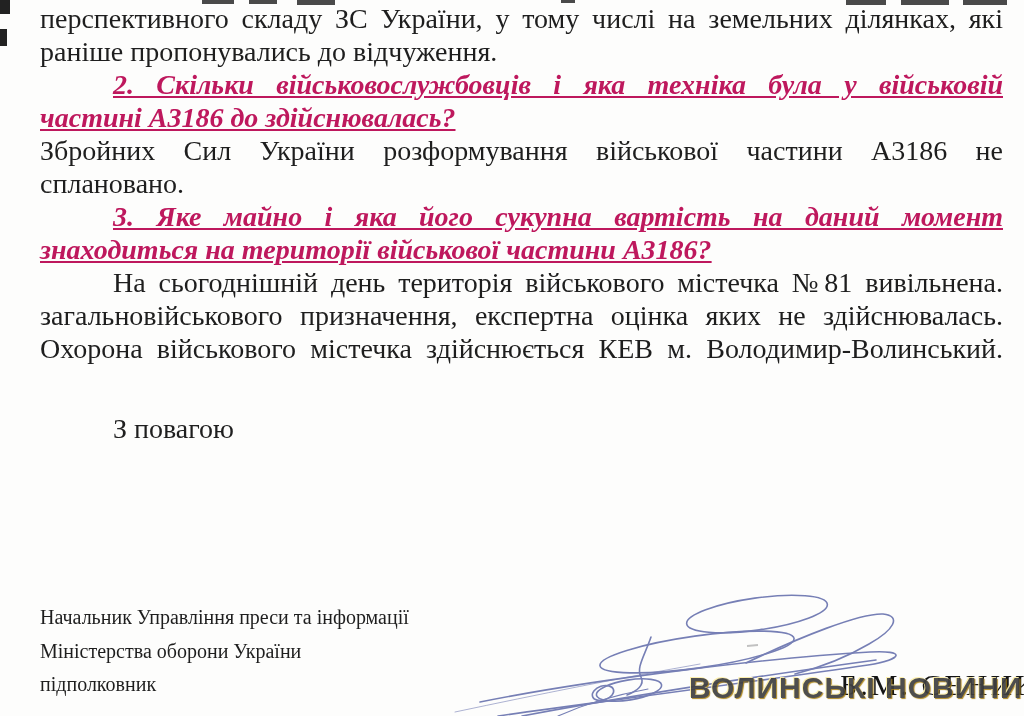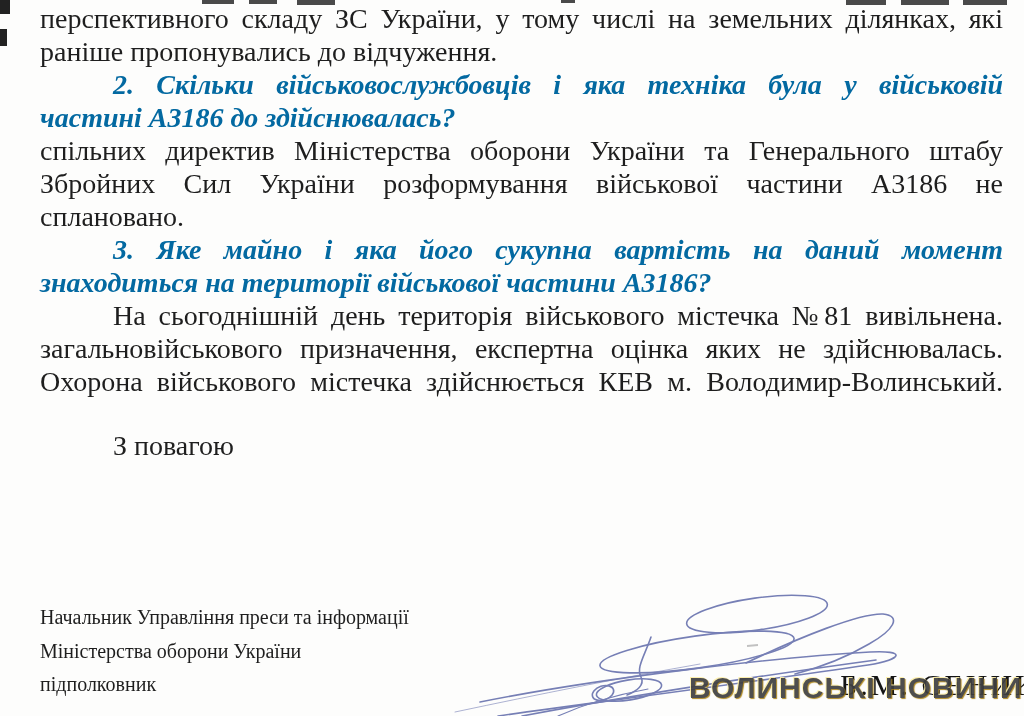--- a/index.html
+++ b/index.html
@@ -29,25 +29,26 @@
     color: #1e1e1e;
   }
   .just {
     text-align: justify;
     text-align-last: justify;
     -moz-text-align-last: justify;
   }
   .q {
     font-weight: bold;
     font-style: italic;
-    color: #0369a1;
+    color: #be185d;
+    text-decoration: underline;
   }
   .ind { text-indent: 73px; }
   .closing {
-    margin-top: 31px;
+    margin-top: 47px;
     font-size: 28px;
     line-height: 33px;
     text-indent: 73px;
   }
   
   .signer {
     position: absolute;
     left: 40px; top: 601px;
     font-size: 20px;
     line-height: 33.5px;
@@ -112,21 +113,20 @@
   <div class="frag f4"></div>
   <div class="frag f5"></div>
   <div class="frag f6"></div>
   <div class="frag f7"></div>
 
   <div class="body-text">
     <div class="line just">перспективного складу ЗС України, у тому числі на земельних ділянках, які</div>
     <div class="line">раніше пропонувались до відчуження.</div>
     <div class="line just q ind">2. Скільки військовослужбовців і яка техніка була у військовій</div>
     <div class="line q">частині А3186 до здійснювалась?</div>
-    <div class="line just">спільних директив Міністерства оборони України та Генерального штабу</div>
     <div class="line just">Збройних Сил України розформування військової частини А3186 не</div>
     <div class="line">сплановано.</div>
     <div class="line just q ind">3. Яке майно і яка його сукупна вартість на даний момент</div>
     <div class="line q">знаходиться на території військової частини А3186?</div>
     <div class="line just ind">На сьогоднішній день територія військового містечка №81 вивільнена.</div>
     <div class="line just">загальновійськового призначення, експертна оцінка яких не здійснювалась.</div>
     <div class="line just">Охорона військового містечка здійснюється КЕВ м. Володимир-Волинський.</div>
     <div class="closing">З повагою</div>
   </div>
 

